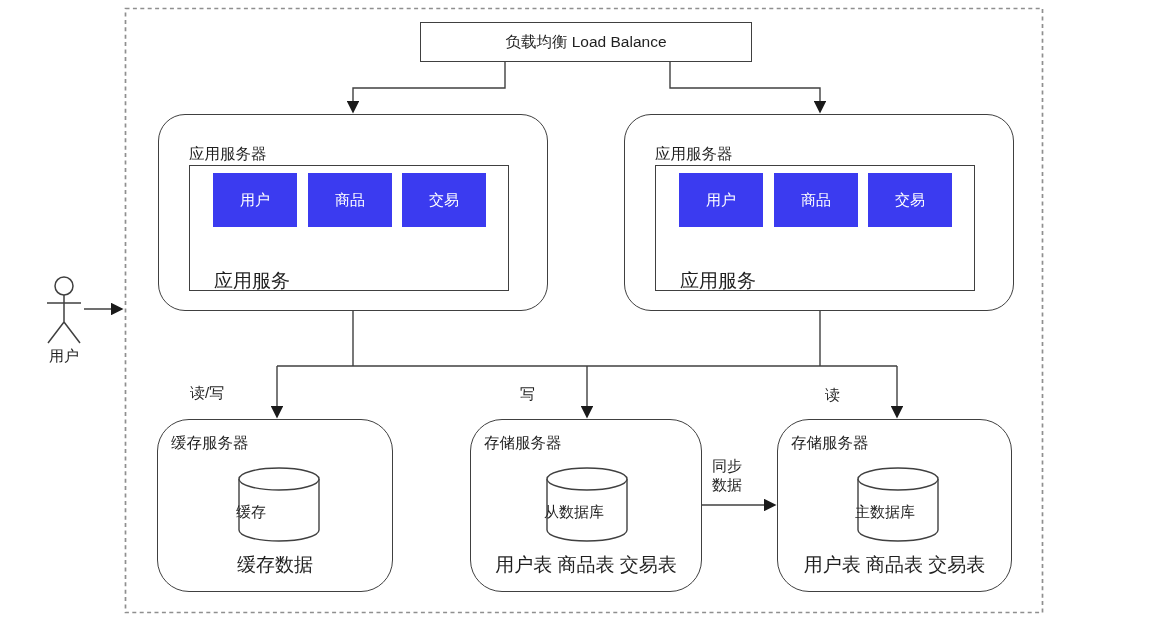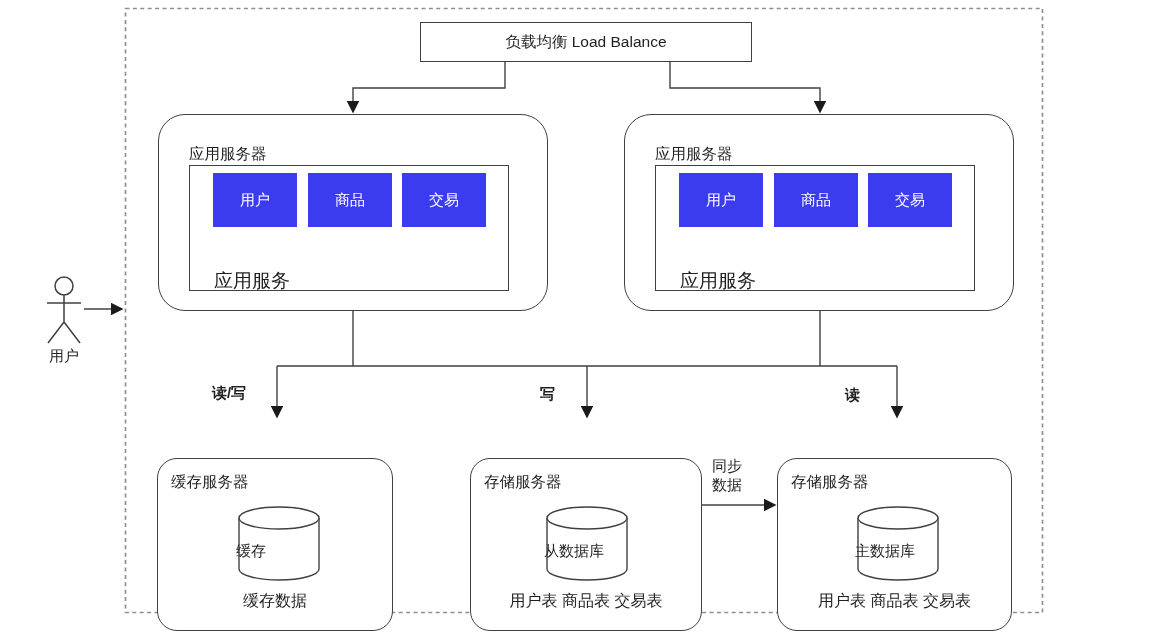--- a/index.html
+++ b/index.html
@@ -21,30 +21,30 @@
 
   .node{position:absolute;border:1.4px solid var(--color-line);background:#fff;}
   .lb-box{left:420px;top:22px;width:332px;height:40px;display:flex;align-items:center;justify-content:center;font-size:15.5px;}
   .app-server{width:390px;height:197px;top:114px;border-radius:27px;}
   .node-title{position:absolute;left:30px;top:22px;font-size:15.5px;white-space:nowrap;margin-top:7px;}
   .inner-rect{position:absolute;left:30px;top:50px;width:320px;height:126px;border:1.3px solid var(--color-line);background:#fff;}
   .module{position:absolute;top:7px;width:84px;height:54px;background:var(--color-module-bg);color:var(--color-module-text);display:flex;align-items:center;justify-content:center;font-size:15px;}
   .module.m0{left:23px;} .module.m1{left:118px;} .module.m2{left:212px;}
   .inner-title{position:absolute;left:24px;top:102px;font-size:19px;white-space:nowrap;}
 
-  .db-box{width:236px;height:173px;top:419px;border-radius:20px;margin-top:39px;}
+  .db-box{width:236px;height:173px;top:419px;border-radius:32px;}
   .db-title{position:absolute;left:13px;top:13px;font-size:15.5px;white-space:nowrap;}
   .cylinder{position:absolute;width:86px;height:76px;top:47px;}
   .cylinder svg{position:absolute;left:0;top:0;}
   .cyl-shape{fill:#fff;stroke:var(--color-line);stroke-width:1.4;}
   .db-label{position:absolute;left:0;top:36px;width:100%;text-align:left;font-size:15px;white-space:nowrap;}
-  .db-caption{position:absolute;left:0;top:132px;width:100%;text-align:center;font-size:16px;white-space:nowrap;}
+  .db-caption{position:absolute;left:0;top:132px;width:100%;text-align:center;font-size:19px;white-space:nowrap;}
 
   .edge-label{position:absolute;font-size:15px;white-space:pre-line;}
-  .edge-right{text-align:center;font-weight:bold;}
+  .edge-right{text-align:left;}
   .actor-label{position:absolute;left:42px;top:347px;width:44px;text-align:center;font-size:15px;}
 </style>
 </head>
 <body>
 
 <div class="stage">
 
   <svg class="overlay" width="1165" height="635" viewBox="0 0 1165 635" xmlns="http://www.w3.org/2000/svg">
     <defs>
       <marker id="arr" viewBox="0 0 10 10" refX="8" refY="5" markerWidth="9" markerHeight="9" orient="auto-start-reverse">

